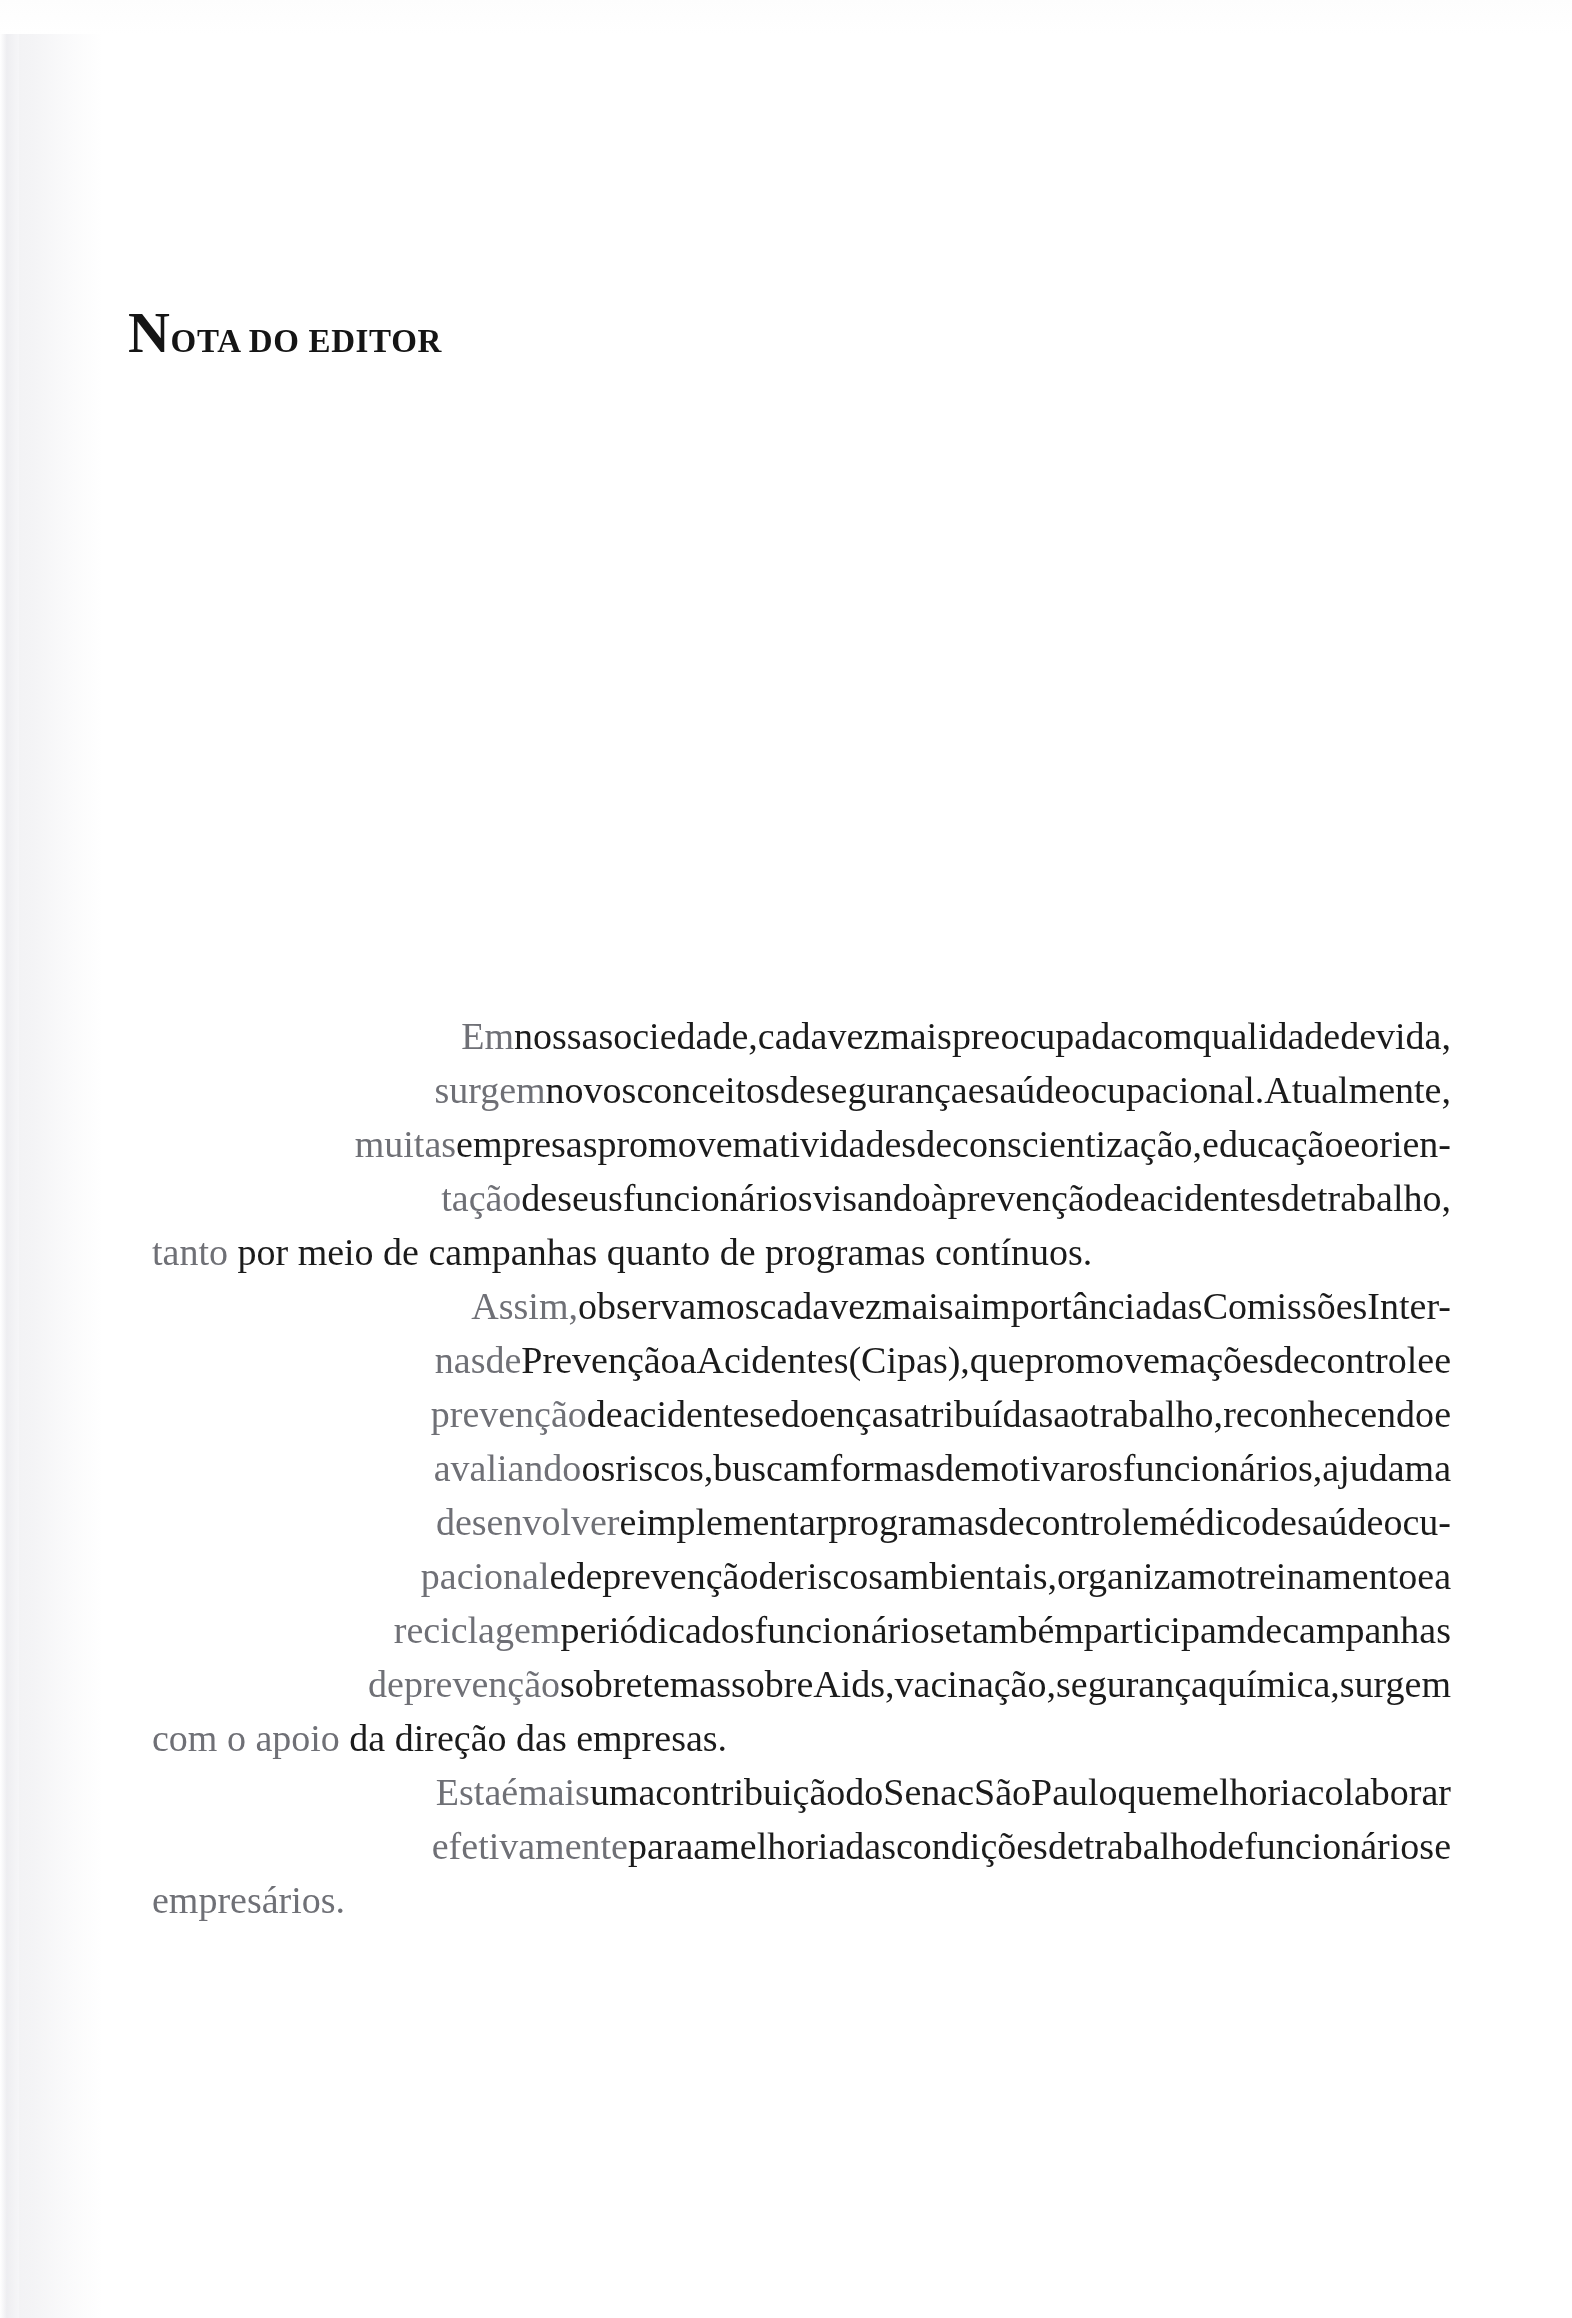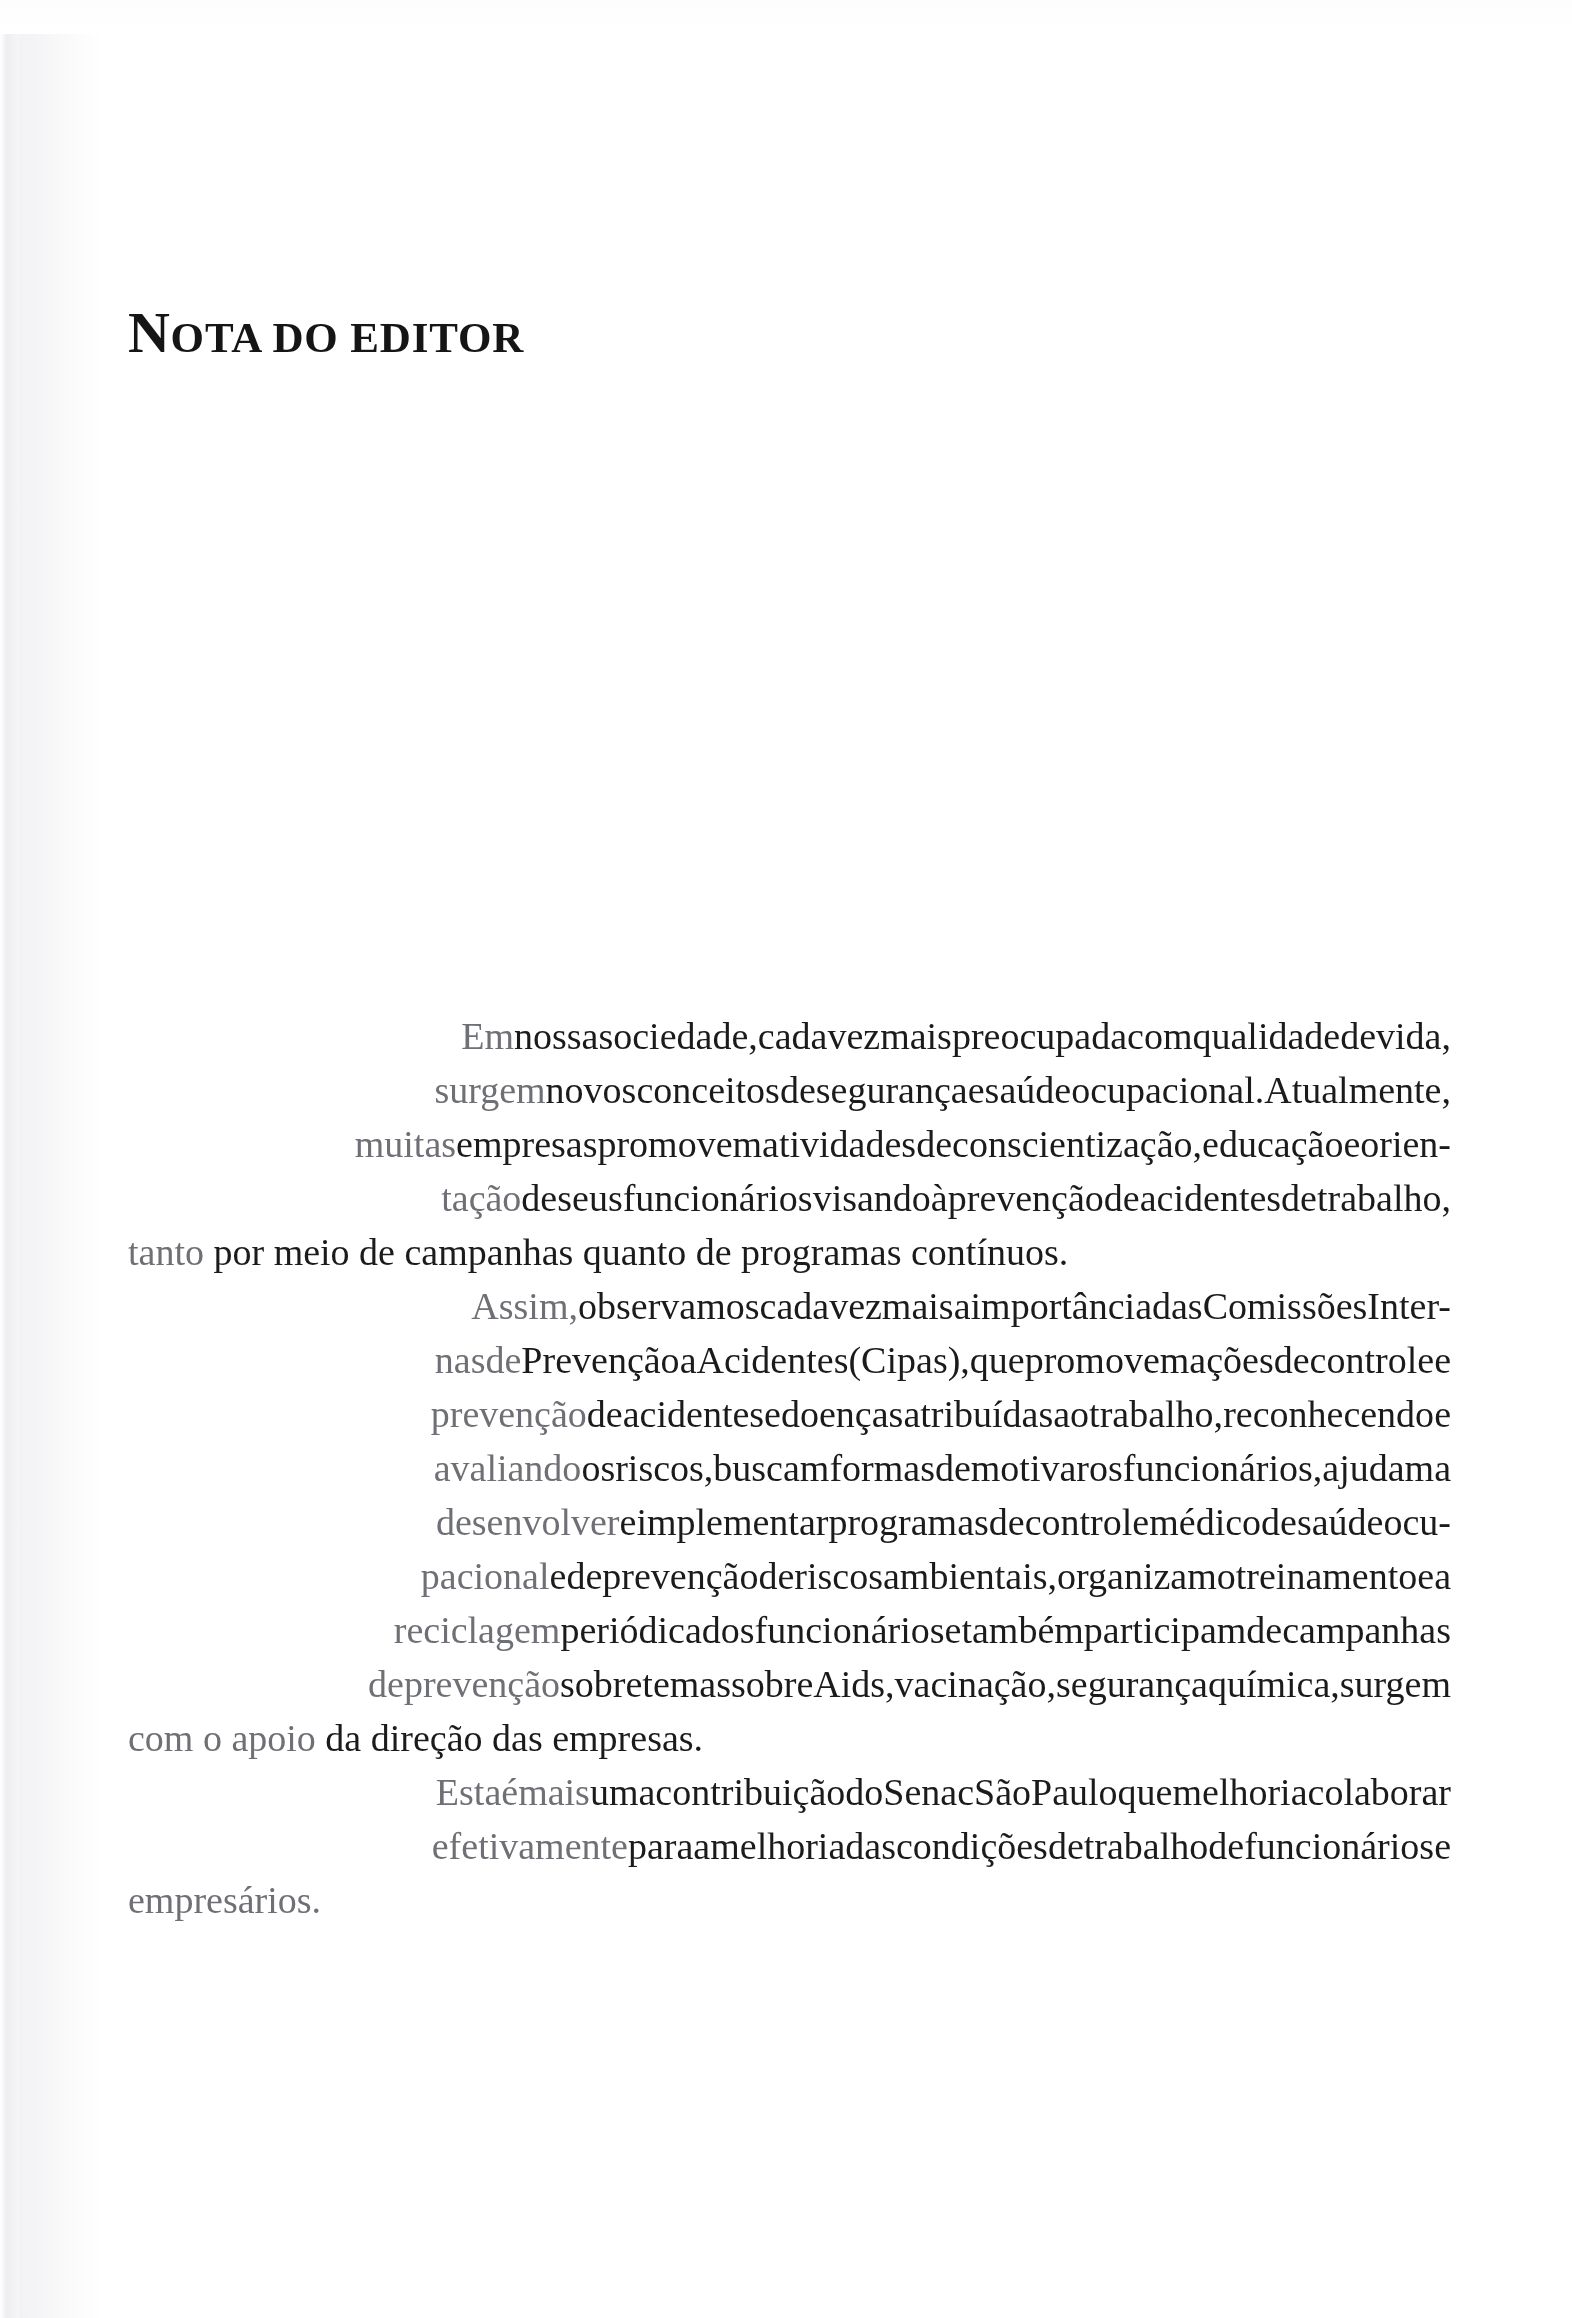--- a/index.html
+++ b/index.html
@@ -65,21 +65,21 @@
     font-size: 58px;
     line-height: 1;
     letter-spacing: 0.012em;
     color: #151515;
     white-space: nowrap;
   }
   .chapter-title .drop {
     font-size: 58px;
   }
   .chapter-title .smallcaps {
-    font-size: 43px;
+    font-size: 33px;
     letter-spacing: 0.02em;
   }
 
   .body-text {
     position: absolute;
     left: 0;
     top: 1009px;
     width: 1323px;
     font-size: 38px;
     line-height: 54px;
@@ -96,21 +96,21 @@
     display: block;
     white-space: nowrap;
   }
   .ln.indent { padding-left: 51px; }
   .ln.justify {
     display: flex;
     justify-content: flex-end;
     white-space: normal;
   }
   .ln.justify > span { white-space: pre; }
-  .ln.last { display: block; }
+  .ln.last { display: block; margin-left: 24px; }
 
   
   .fade { color: #6f7076; }
 </style>
 </head>
 <body>
 
 <div class="page">
 
   <div class="scan-gutter"></div>

